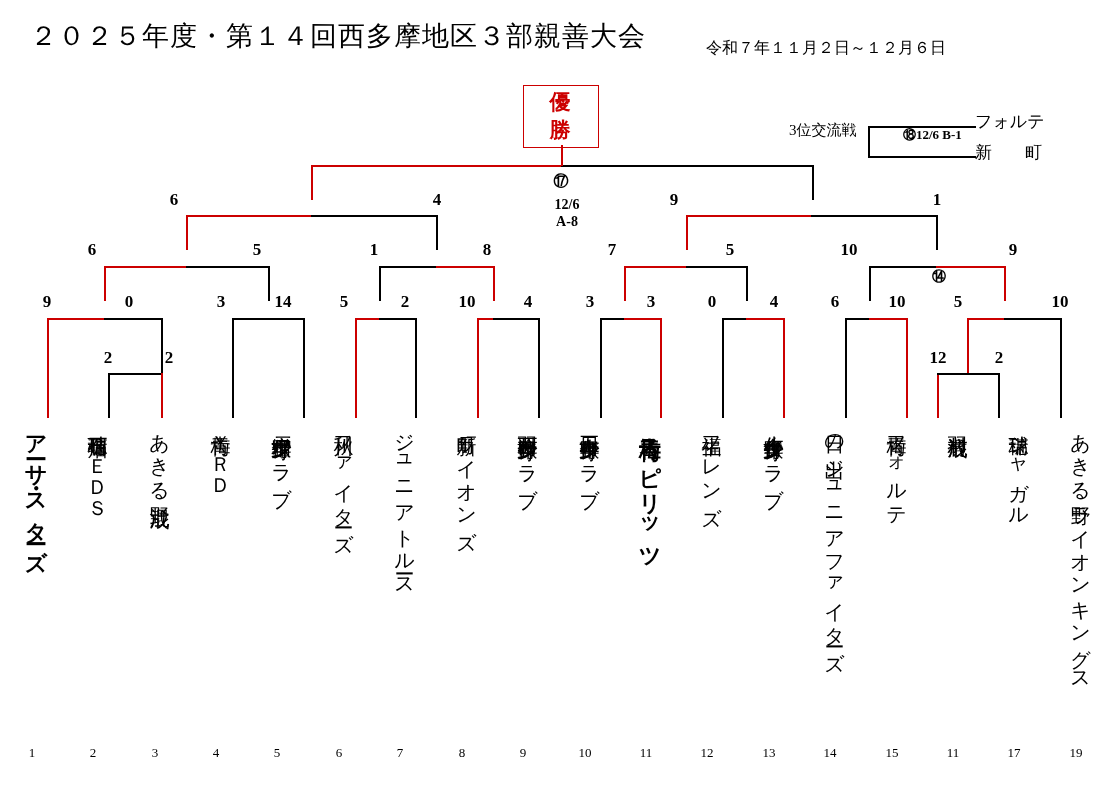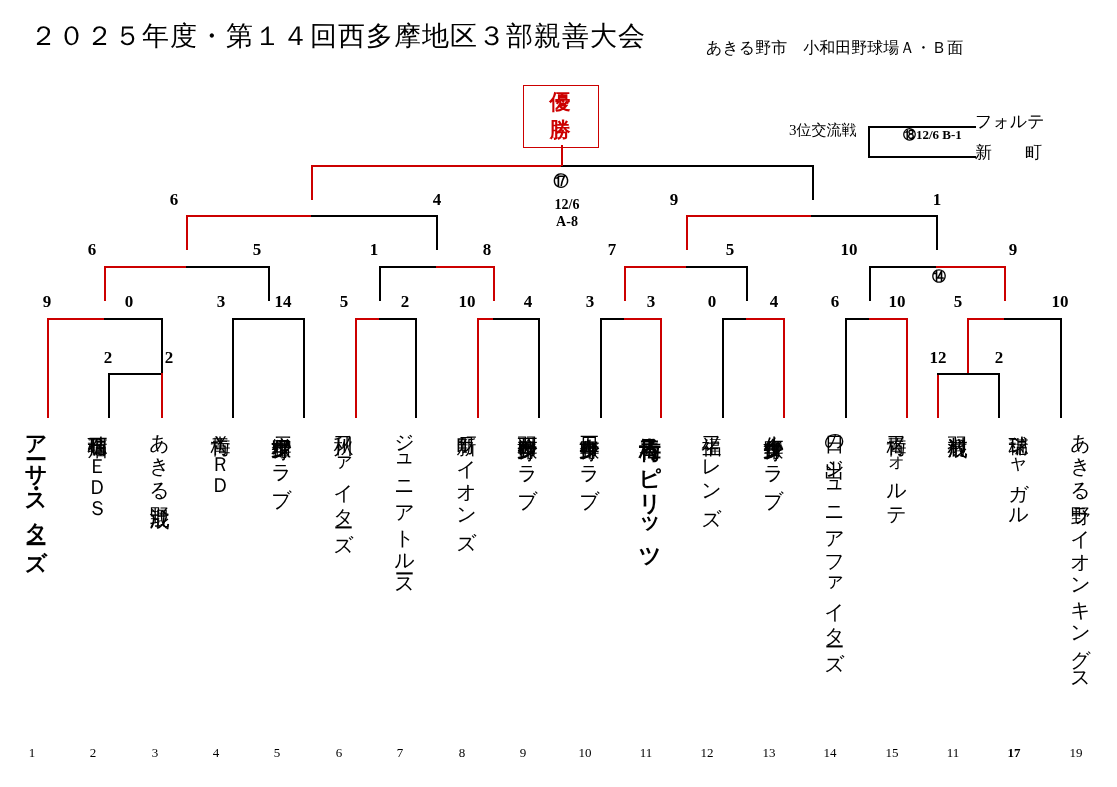--- a/index.html
+++ b/index.html
@@ -79,21 +79,21 @@
   .seed{
     position:absolute;top:745px;width:30px;text-align:center;font-size:13px;
   }
 </style>
 </head>
 <body>
 
 <div class="abs" id="title">２０２５年度・第１４回西多摩地区３部親善大会</div>
 
 <div class="abs" id="meta">
-  <div>あきる野市　小和田野球場Ａ・Ｂ面</div>
+  <div>令和７年１１月２日～１２月６日</div>
 </div>
 
 <div class="abs" id="champ">優　勝</div>
 
 <div class="abs" id="third-label">3位交流戦</div>
 <div class="abs" id="third-game">⑱12/6 B-1</div>
 <div class="abs third-team" id="third-a">フォルテ</div>
 <div class="abs third-team" id="third-b">新　町</div>
 <div class="third-line" style="left:868px;top:126px;width:108px;height:2px;"></div>
 <div class="third-line" style="left:868px;top:156px;width:108px;height:2px;"></div>
@@ -252,16 +252,16 @@
     <div class="seed" style="left: 692px;">12</div>
     <div class="team" style="left: 754px;">小作台少年野球クラブ</div>
     <div class="seed" style="left: 754px;">13</div>
     <div class="team" style="left: 815px;">日の出ジュニアファイターズ</div>
     <div class="seed" style="left: 815px;">14</div>
     <div class="team" style="left: 877px;">青梅フォルテ</div>
     <div class="seed" style="left: 877px;">15</div>
     <div class="team" style="left: 938px;">羽村混成</div>
     <div class="seed" style="left: 938px;">11</div>
     <div class="team" style="left: 999px;">瑞穂ジャガル</div>
-    <div class="seed" style="left: 999px; font-weight: bold;">17</div>
+    <div class="seed" style="left: 999px;">17</div>
     <div class="team" style="left: 1061px;">あきる野ライオンキングス</div>
     <div class="seed" style="left: 1061px;">19</div>
   </div>
 
 </body></html>

